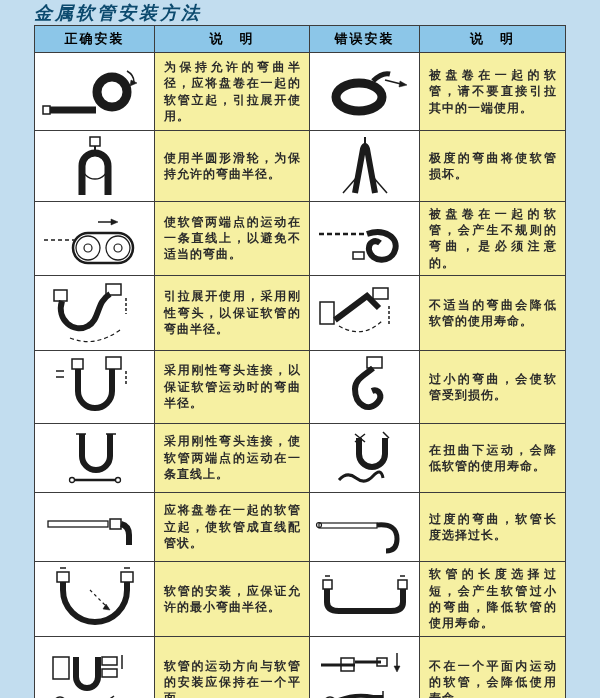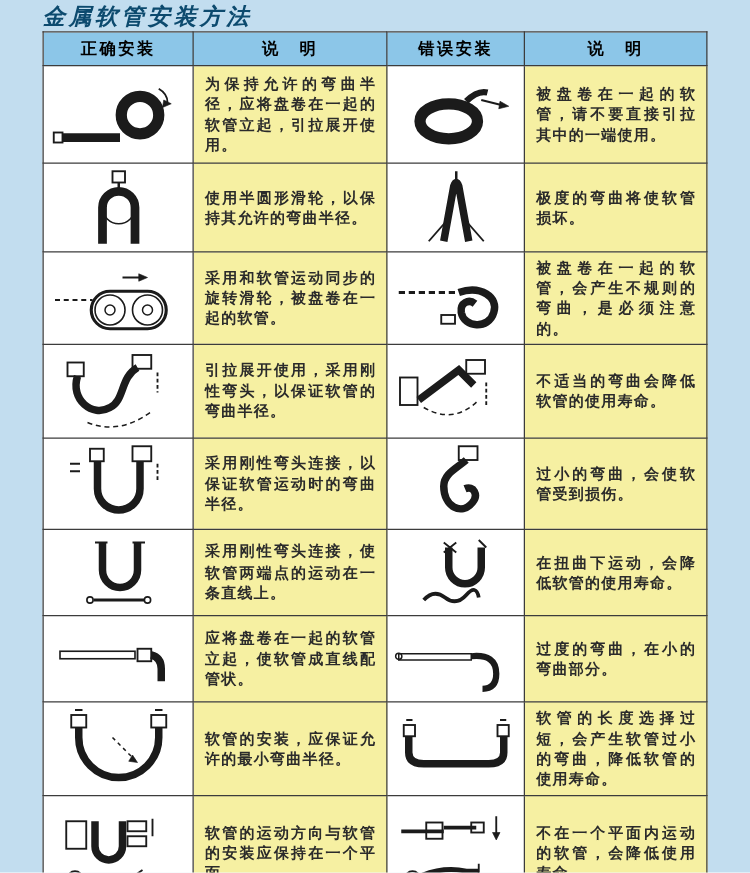--- a/index.html
+++ b/index.html
@@ -111,21 +111,21 @@
 
       <tr style="height:67px">
         <td class="img-cell">
           <svg class="illu" width="110" height="62" viewBox="0 0 110 62" fill="none">
             <rect x="50" y="2" width="10" height="9" stroke-width="1.5"></rect>
             <line x1="55" y1="11" x2="55" y2="18" stroke-width="2"></line>
             <circle cx="55" cy="31" r="13" stroke-width="1.3"></circle>
             <path d="M42 60 L42 31 A13 13 0 0 1 68 31 L68 60" stroke-width="7"></path>
           </svg>
         </td>
-        <td class="desc-cell">使用半圆形滑轮，以保持其允许的弯曲半径。</td>
+        <td class="desc-cell">使用半圆形滑轮，为保持允许的弯曲半径。</td>
         <td class="img-cell">
           <svg class="illu" width="100" height="62" viewBox="0 0 100 62" fill="none">
             <line x1="50" y1="2" x2="50" y2="10" stroke-width="2"></line>
             <path d="M40 58 L48 14 Q50 8 52 14 L60 58" stroke-width="6"></path>
             <line x1="28" y1="58" x2="42" y2="42" stroke-width="1.5"></line>
             <line x1="72" y1="58" x2="58" y2="42" stroke-width="1.5"></line>
           </svg>
         </td>
         <td class="desc-cell">极度的弯曲将使软管损坏。</td>
       </tr>
@@ -136,21 +136,21 @@
             <line x1="4" y1="32" x2="34" y2="32" stroke-width="1.5" stroke-dasharray="4 3"></line>
             <path d="M58 14 h14" stroke-width="1.5"></path>
             <path d="M71 11 l7 3 l-7 3 z" fill="#1b1b1b" stroke-width="0.5"></path>
             <circle cx="48" cy="40" r="12" stroke-width="1.3"></circle>
             <circle cx="48" cy="40" r="4" stroke-width="1.2"></circle>
             <circle cx="78" cy="40" r="12" stroke-width="1.3"></circle>
             <circle cx="78" cy="40" r="4" stroke-width="1.2"></circle>
             <path d="M48 25 L78 25 A15 15 0 0 1 78 55 L48 55 A15 15 0 0 1 48 25" stroke-width="2.5"></path>
           </svg>
         </td>
-        <td class="desc-cell">采用和软管运动同步的旋转滑轮，被盘卷在一起的软管。</td>
+        <td class="desc-cell">使软管两端点的运动在一条直线上，以避免不适当的弯曲。</td>
         <td class="img-cell">
           <svg class="illu" width="100" height="60" viewBox="0 0 100 60" fill="none">
             <line x1="4" y1="26" x2="52" y2="26" stroke-width="2.5" stroke-dasharray="5 3"></line>
             <path d="M52 26 C 70 20, 84 30, 80 42 C 76 56, 56 54, 54 42 C 53 34, 60 31, 65 35" stroke-width="6"></path>
             <rect x="38" y="44" width="11" height="7" stroke-width="1.5"></rect>
           </svg>
         </td>
         <td class="desc-cell">被盘卷在一起的软管，会产生不规则的弯曲，是必须注意的。</td>
       </tr>
 
@@ -229,21 +229,21 @@
           </svg>
         </td>
         <td class="desc-cell">应将盘卷在一起的软管立起，使软管成直线配管状。</td>
         <td class="img-cell">
           <svg class="illu" width="100" height="60" viewBox="0 0 100 60" fill="none">
             <rect x="4" y="26" width="58" height="5" stroke-width="1.2"></rect>
             <circle cx="4" cy="28" r="2.5" stroke-width="1.2"></circle>
             <path d="M62 28 q20 -2 20 14 q0 12 -11 12" stroke-width="5"></path>
           </svg>
         </td>
-        <td class="desc-cell">过度的弯曲，在小的弯曲部分。</td>
+        <td class="desc-cell">过度的弯曲，软管长度选择过长。</td>
       </tr>
 
       <tr style="height:72px">
         <td class="img-cell">
           <svg class="illu" width="110" height="66" viewBox="0 0 110 66" fill="none">
             <rect x="17" y="6" width="12" height="10" stroke-width="1.5"></rect>
             <rect x="81" y="6" width="12" height="10" stroke-width="1.5"></rect>
             <path d="M20 2 h6 M84 2 h6" stroke-width="1.5"></path>
             <path d="M23 16 L23 24 A32 32 0 0 0 87 24 L87 16" stroke-width="6"></path>
             <line x1="50" y1="24" x2="68" y2="42" stroke-width="1.2" stroke-dasharray="3 3"></line>

